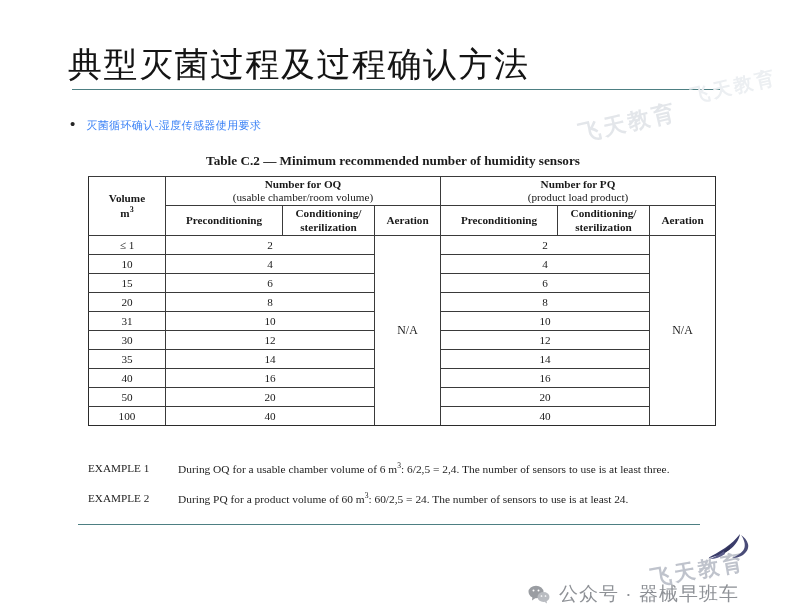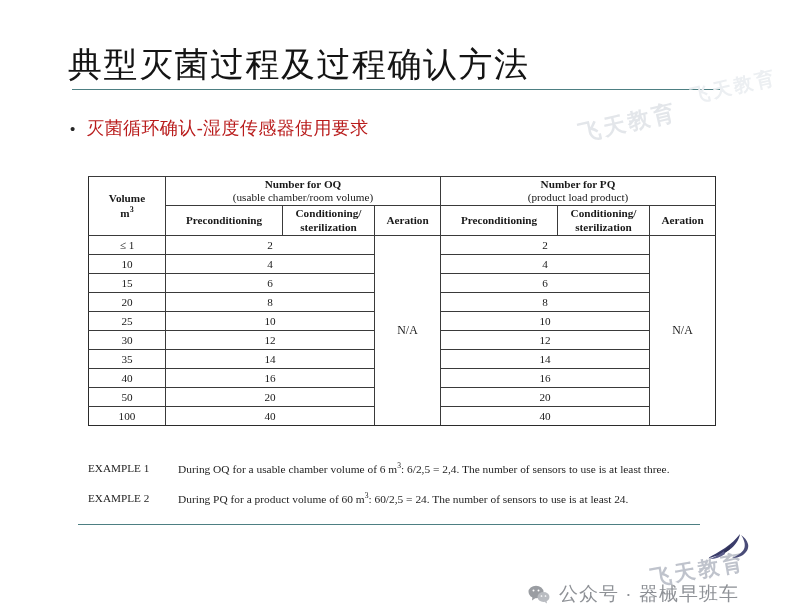--- a/index.html
+++ b/index.html
@@ -42,22 +42,22 @@
     align-items: baseline;
     gap: 11px;
   }
   .bullet-dot {
     font-size: 15px;
     color: #262626;
     line-height: 1;
   }
   .bullet-text {
     font-family: Liberation Serif, serif;
-    font-size: 18px;
-    color: #b91c1c;
+    font-size: 11px;
+    color: #3b82f6;
     letter-spacing: 0.4px;
     white-space: nowrap;
   }
 
   
   .table-caption {
     position: absolute;
     left: 88px; top: 153px;
     width: 610px;
     text-align: center;
@@ -190,20 +190,21 @@
   <div class="title-rule"></div>
 
   <div class="watermark wm-mid">飞天教育</div>
   <div class="watermark wm-top">飞天教育</div>
 
   <div class="bullet-row">
     <span class="bullet-dot">•</span>
     <span class="bullet-text">灭菌循环确认-湿度传感器使用要求</span>
   </div>
 
+  <div class="table-caption">Table C.2 — Minimum recommended number of humidity sensors</div>
 
   <div class="table-wrap">
     <table class="iso">
       <colgroup>
         <col style="width:77px">
         <col style="width:117px">
         <col style="width:92px">
         <col style="width:66px">
         <col style="width:117px">
         <col style="width:92px">
@@ -256,21 +257,21 @@
             <td class="data vol thick-l">15</td>
             <td class="data" colspan="2">6</td>
             <td class="data" colspan="2">6</td>
           </tr>
           <tr>
             <td class="data vol thick-l">20</td>
             <td class="data" colspan="2">8</td>
             <td class="data" colspan="2">8</td>
           </tr>
           <tr>
-            <td class="data vol thick-l">25</td>
+            <td class="data vol thick-l">31</td>
             <td class="data" colspan="2">10</td>
             <td class="data" colspan="2">10</td>
           </tr>
           <tr>
             <td class="data vol thick-l">30</td>
             <td class="data" colspan="2">12</td>
             <td class="data" colspan="2">12</td>
           </tr>
           <tr>
             <td class="data vol thick-l">35</td>

